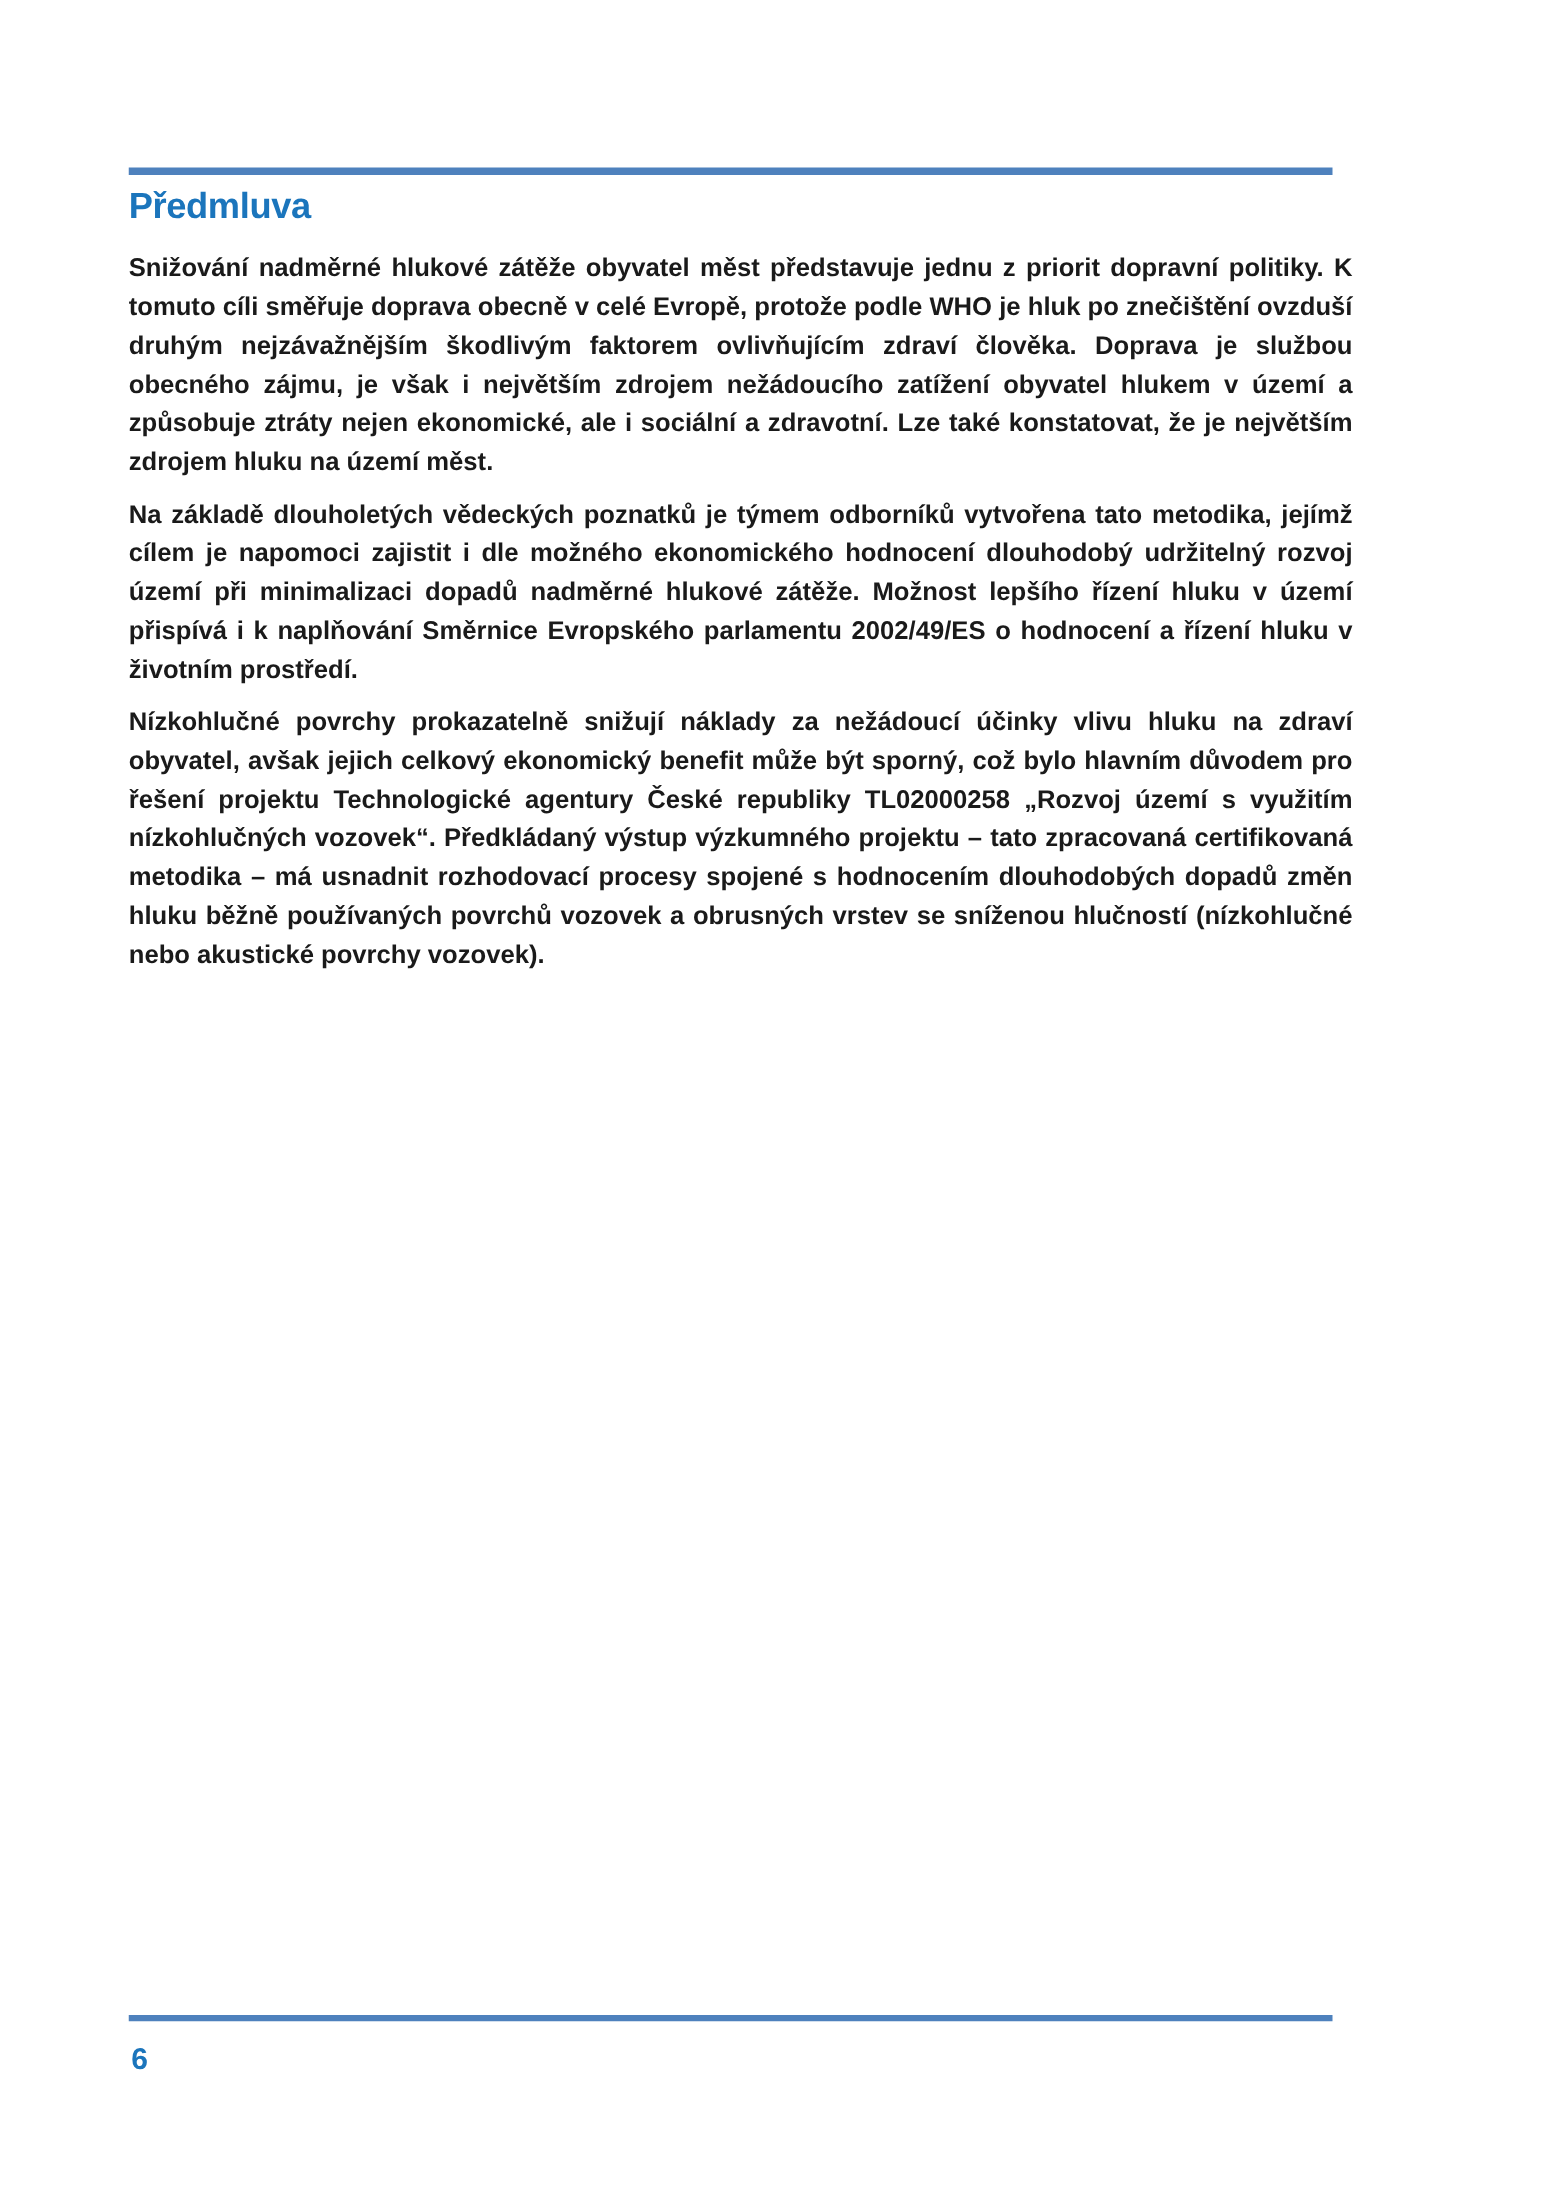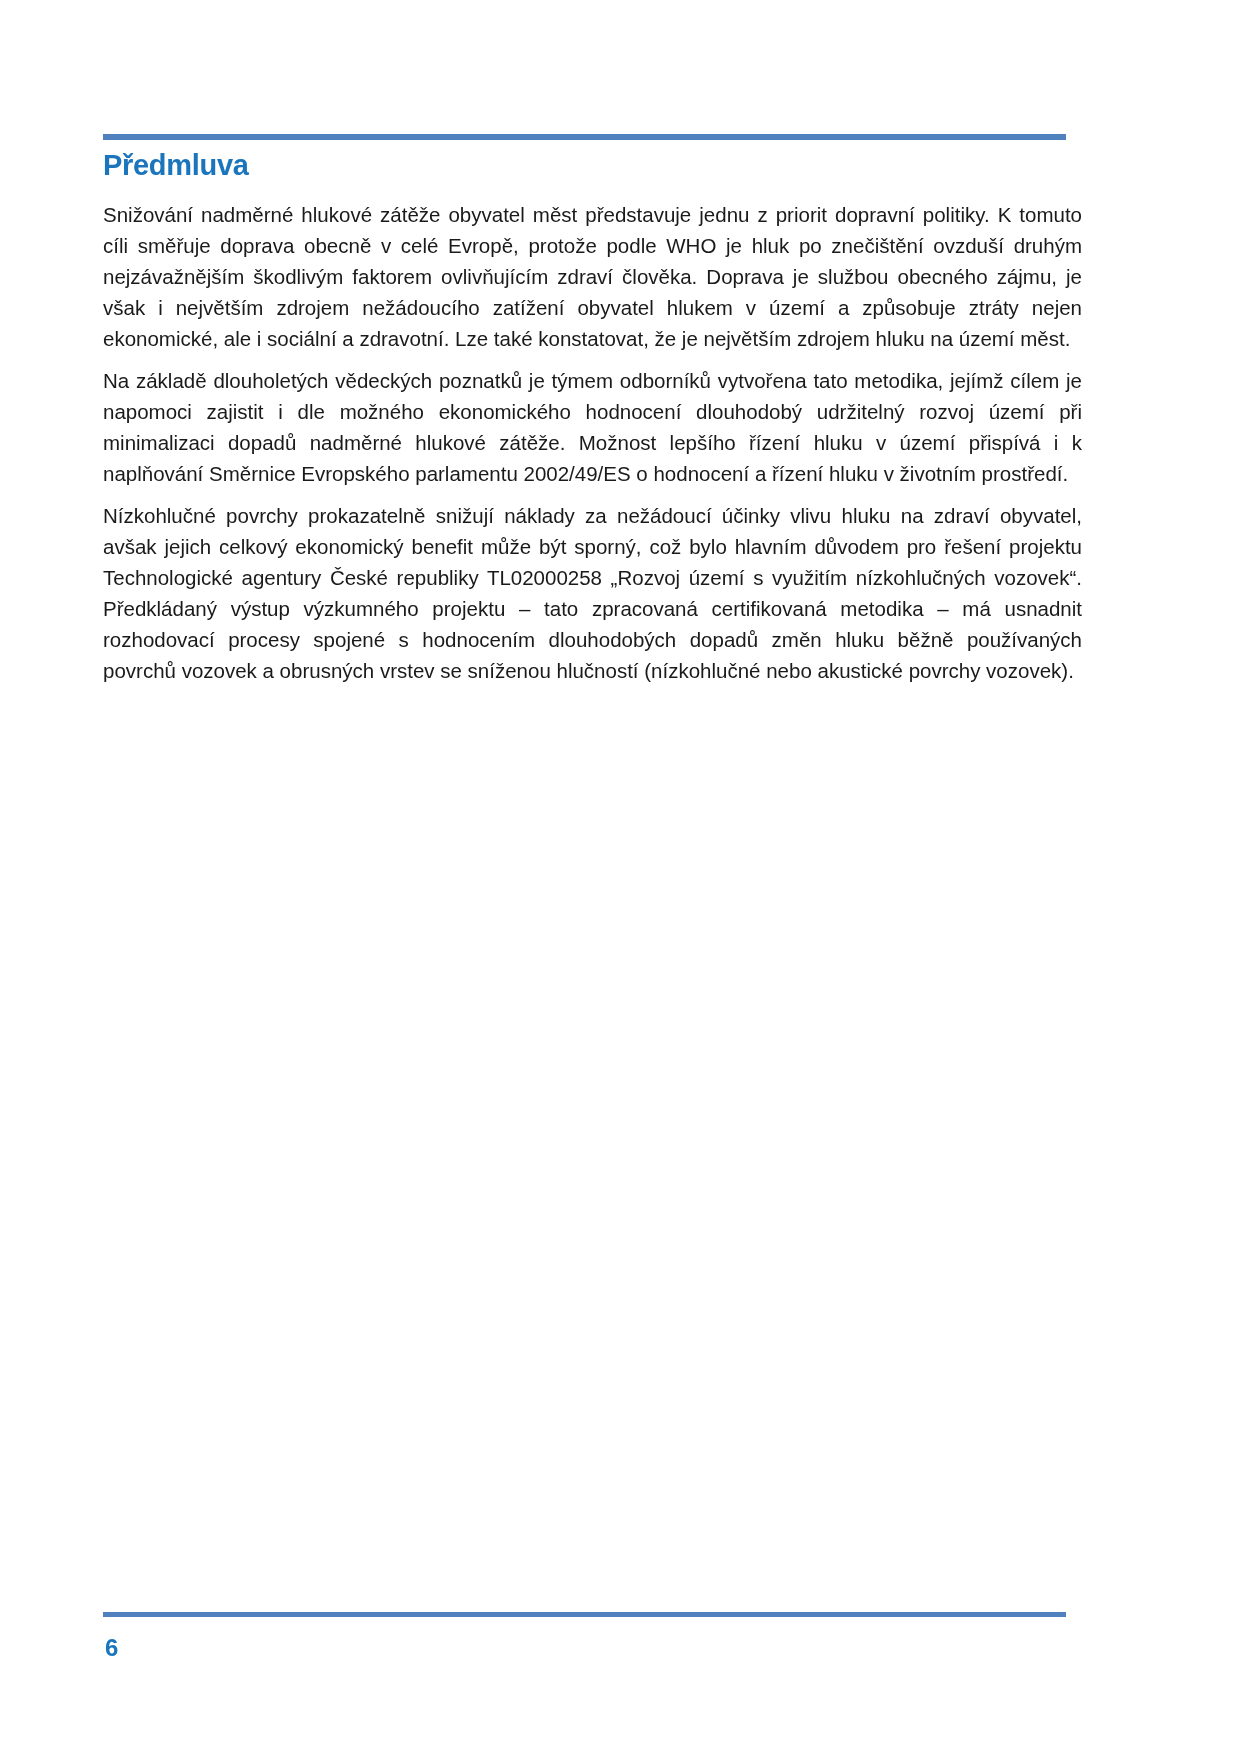--- a/index.html
+++ b/index.html
@@ -39,20 +39,21 @@
     letter-spacing: -0.3px;
     margin-bottom: 17px;
   }
   .body-paragraph {
     font-size: 20.5px;
     line-height: 31px;
     color: var(--text-color);
     text-align: justify;
     text-align-last: left;
     margin-bottom: 11px;
+    font-weight: bold;
   }
   .footer-rule {
     position: absolute;
     left: 103px;
     top: 1612px;
     width: 963px;
     height: 5px;
     background: var(--rule-color);
   }
   .page-number {

